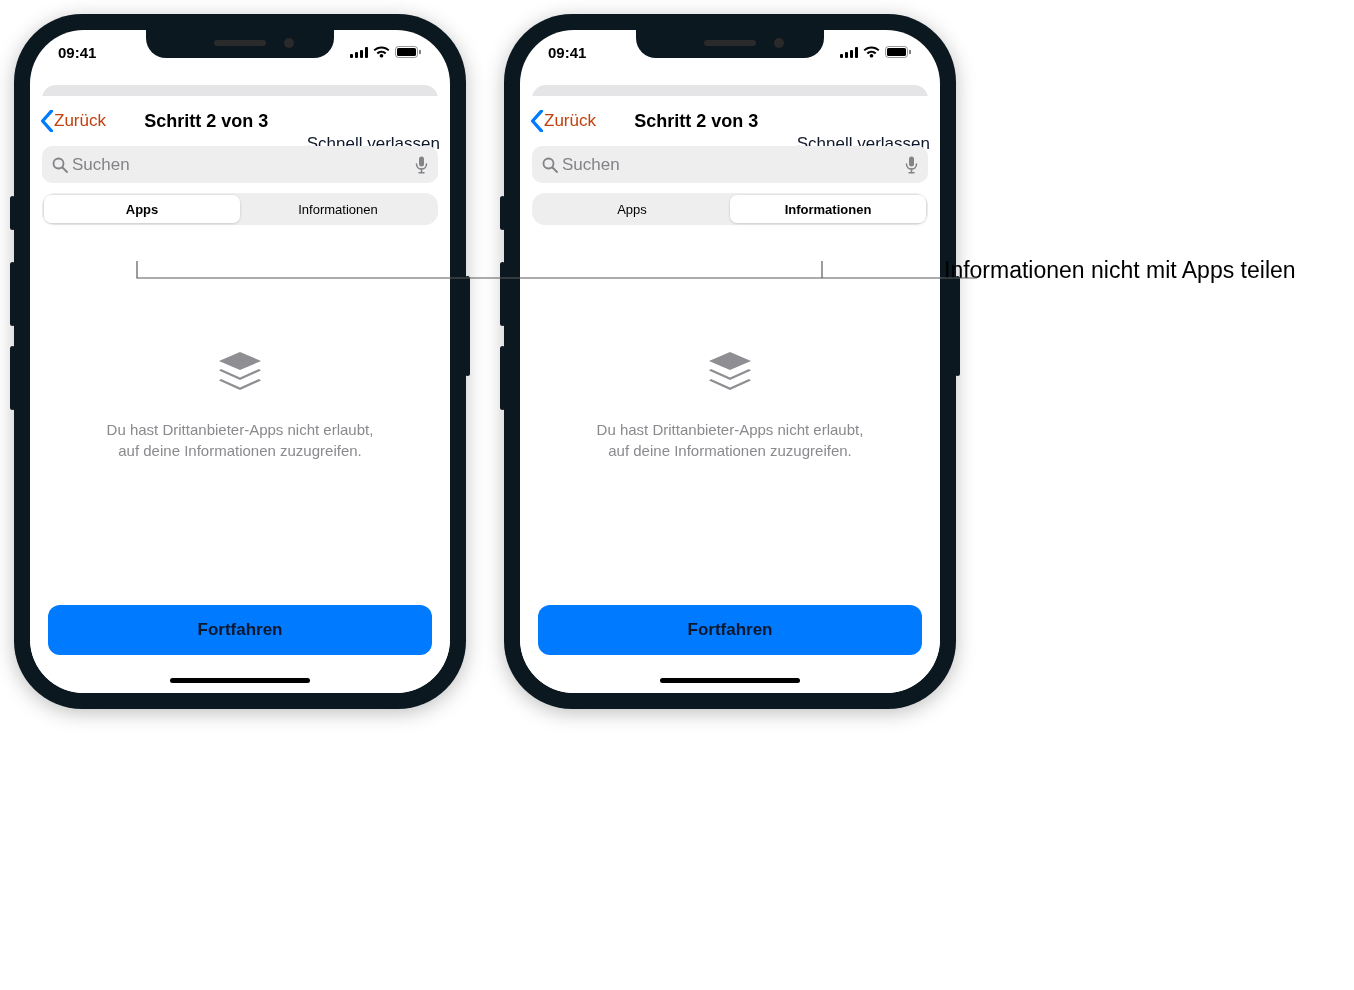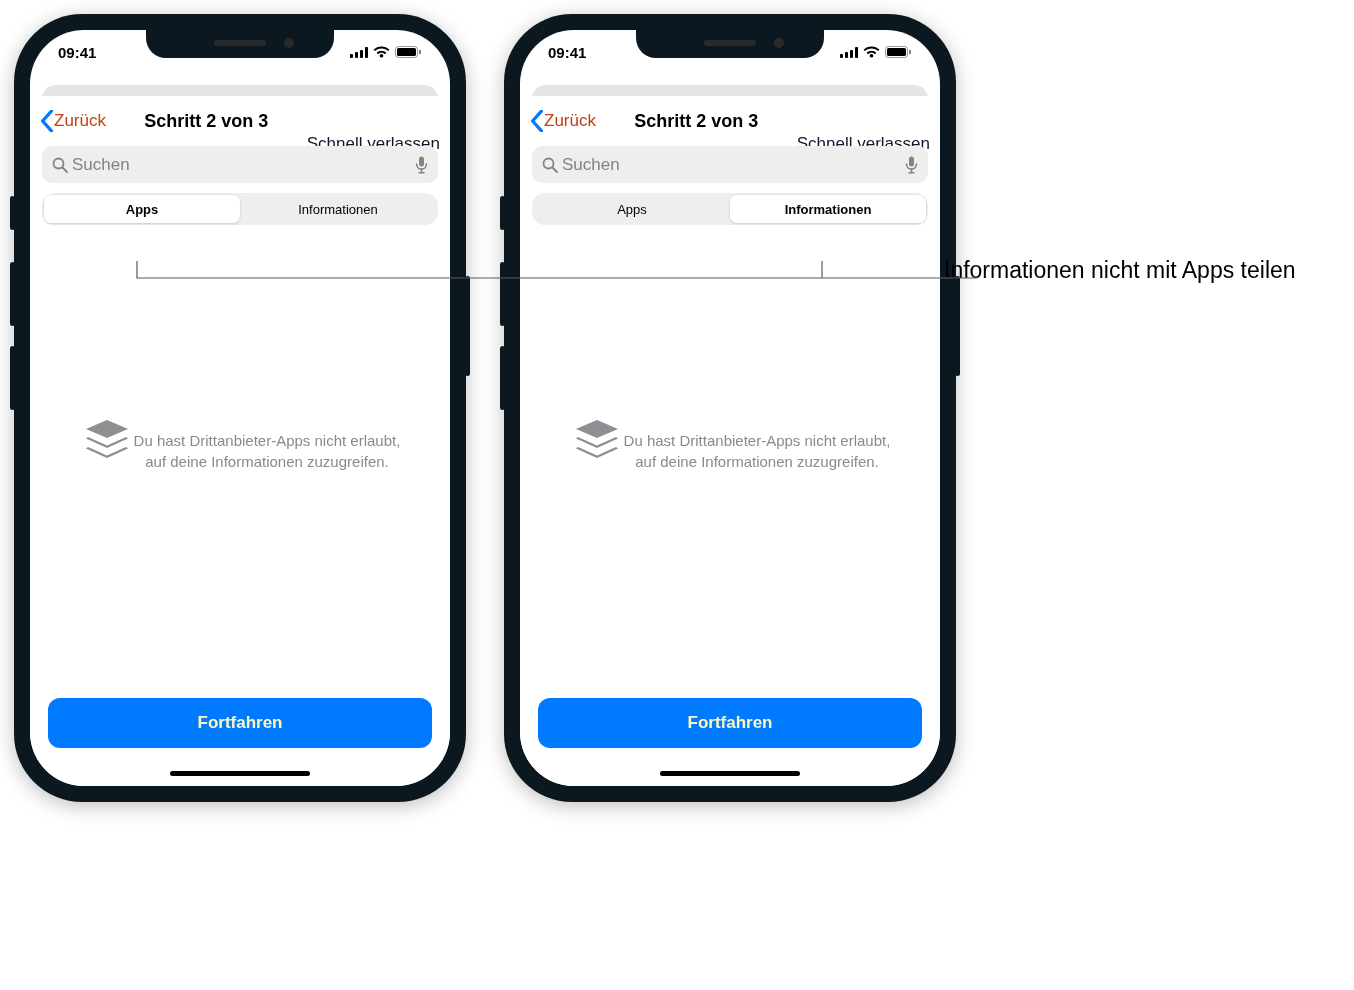--- a/index.html
+++ b/index.html
@@ -8,21 +8,21 @@
     height: 990px;
     background: #fff;
     font-family: -apple-system, "Helvetica Neue", Helvetica, Arial, sans-serif;
     position: relative;
     -webkit-font-smoothing: antialiased;
   }
 
   .phone {
     position: absolute;
     width: 452px;
-    height: 788px;
+    height: 695px;
     border-radius: 68px;
     background: #0c1820;
     padding: 16px;
     box-shadow: 0 4px 20px rgba(0,0,0,0.25);
   }
   .phone-left { left: 14px; top: 14px; }
   .phone-right { left: 504px; top: 14px; }
 
   .screen {
     width: 100%;
@@ -156,41 +156,41 @@
   }
   .segment.active {
     background: #fff;
     box-shadow: 0 1px 3px rgba(0,0,0,0.12), 0 0 0 0.5px rgba(0,0,0,0.04);
     font-weight:600;
   }
 
   .content-empty {
     flex: 1;
     display: flex;
-    flex-direction: row;
+    flex-direction: column;
     align-items: center;
     justify-content: center;
     padding: 0 40px;
     text-align: center;
     color: #888;
     transform: translateY(-15px);
   }
   .empty-icon { margin-bottom: 18px; color:#888;}
   .empty-text{
     font-size:15px;
     line-height:1.4;
     color:#8a8a8e;
   }
 
   .footer {
     padding: 0 18px 38px;
   }
   .continue-btn {
     background: #007aff;
-    color: #fef9c3;
+    color: #0f172a;
     height: 50px;
     border-radius: 12px;
     display: flex;
     align-items: center;
     justify-content: center;
     font-size: 17px;
     font-weight: 600;
   }
   .home-indicator{
     position:absolute;

